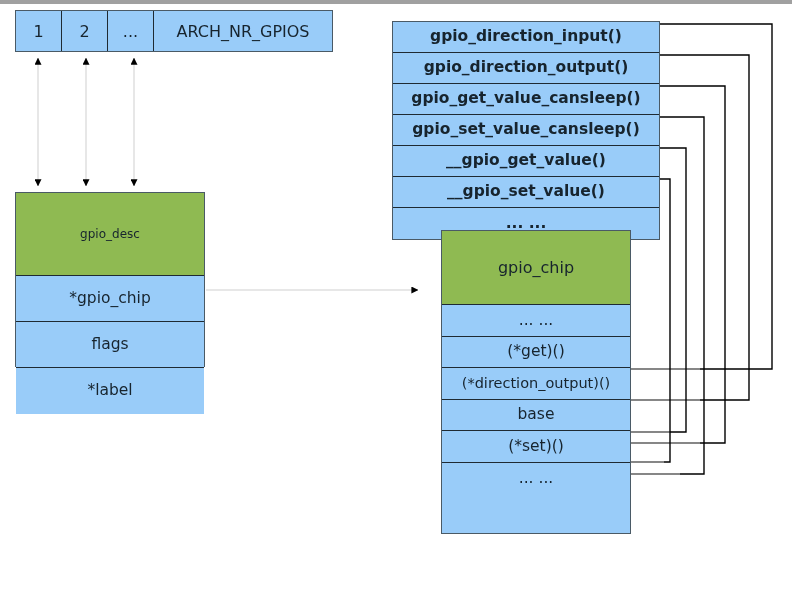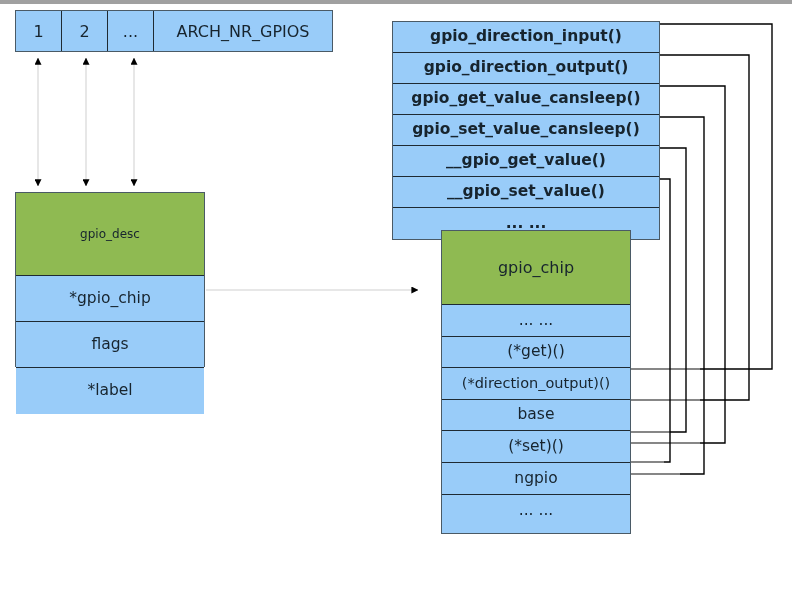--- a/index.html
+++ b/index.html
@@ -230,20 +230,17 @@
     <div class="row field tight">
       <span>(*direction_output)()</span>
     </div>
     <div class="row field">
       <span>base</span>
     </div>
     <div class="row field">
       <span>(*set)()</span>
     </div>
     <div class="row field">
-      <span>ngpio</span>
-    </div>
-    <div class="row field">
       <span>... ...</span>
     </div>
   </div>
 
 </div>
 
 </body></html>

